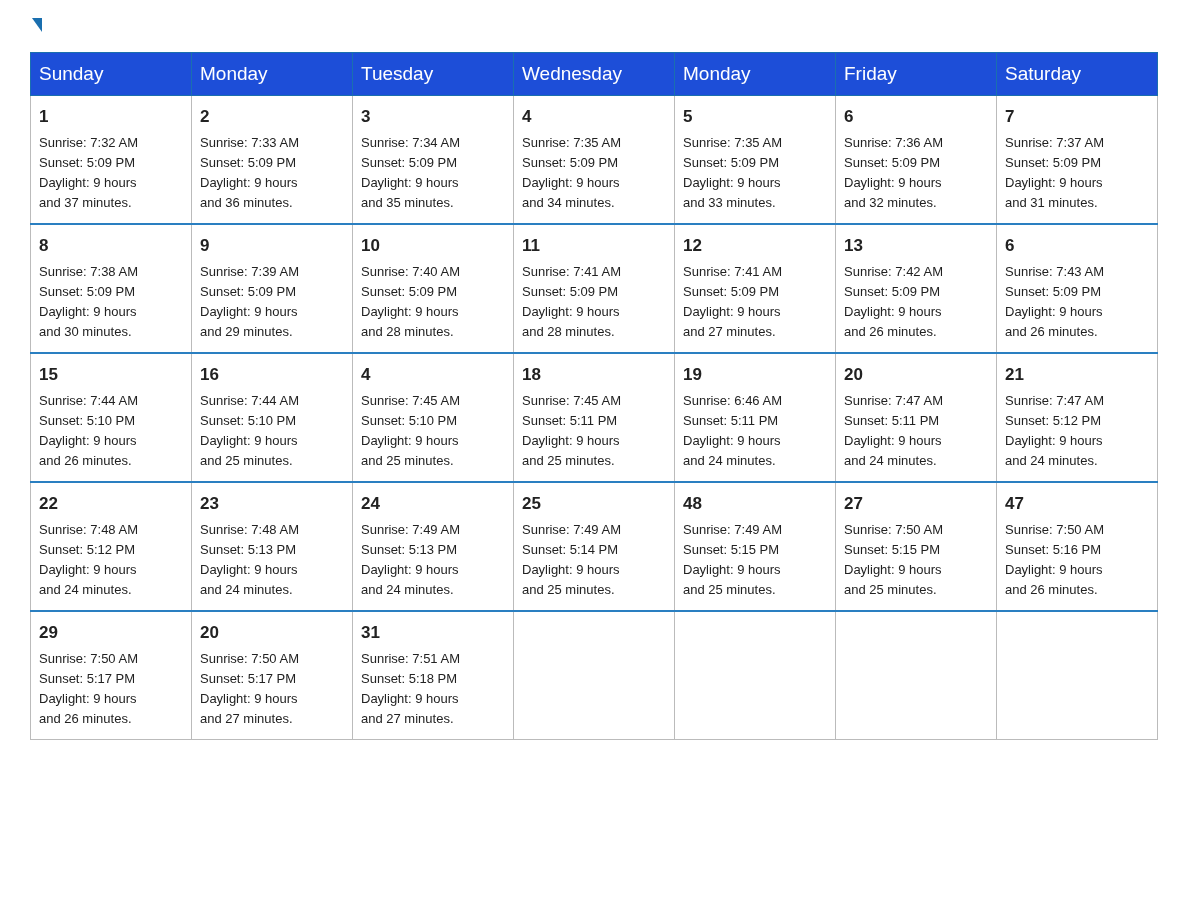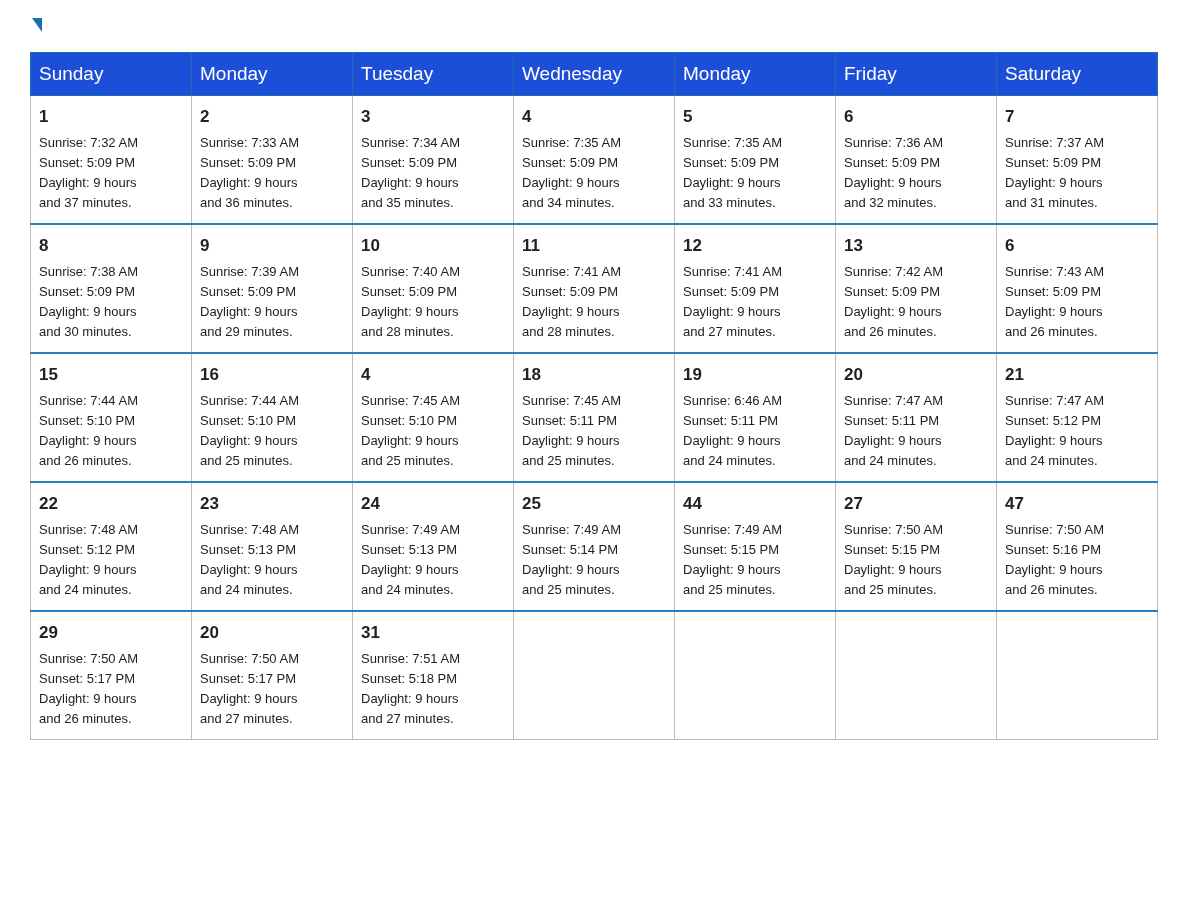--- a/index.html
+++ b/index.html
@@ -362,21 +362,21 @@
         <td>
         <span class="day-number">25</span>
         <div class="day-info">
           <span>Sunrise: 7:49 AM</span><br>
           <span>Sunset: 5:14 PM</span><br>
           <span>Daylight: 9 hours</span><br>
           <span>and 25 minutes.</span>
         </div>
       </td>
         <td>
-        <span class="day-number">44</span>
+        <span class="day-number">48</span>
         <div class="day-info">
           <span>Sunrise: 7:49 AM</span><br>
           <span>Sunset: 5:15 PM</span><br>
           <span>Daylight: 9 hours</span><br>
           <span>and 25 minutes.</span>
         </div>
       </td>
         <td>
         <span class="day-number">27</span>
         <div class="day-info">

